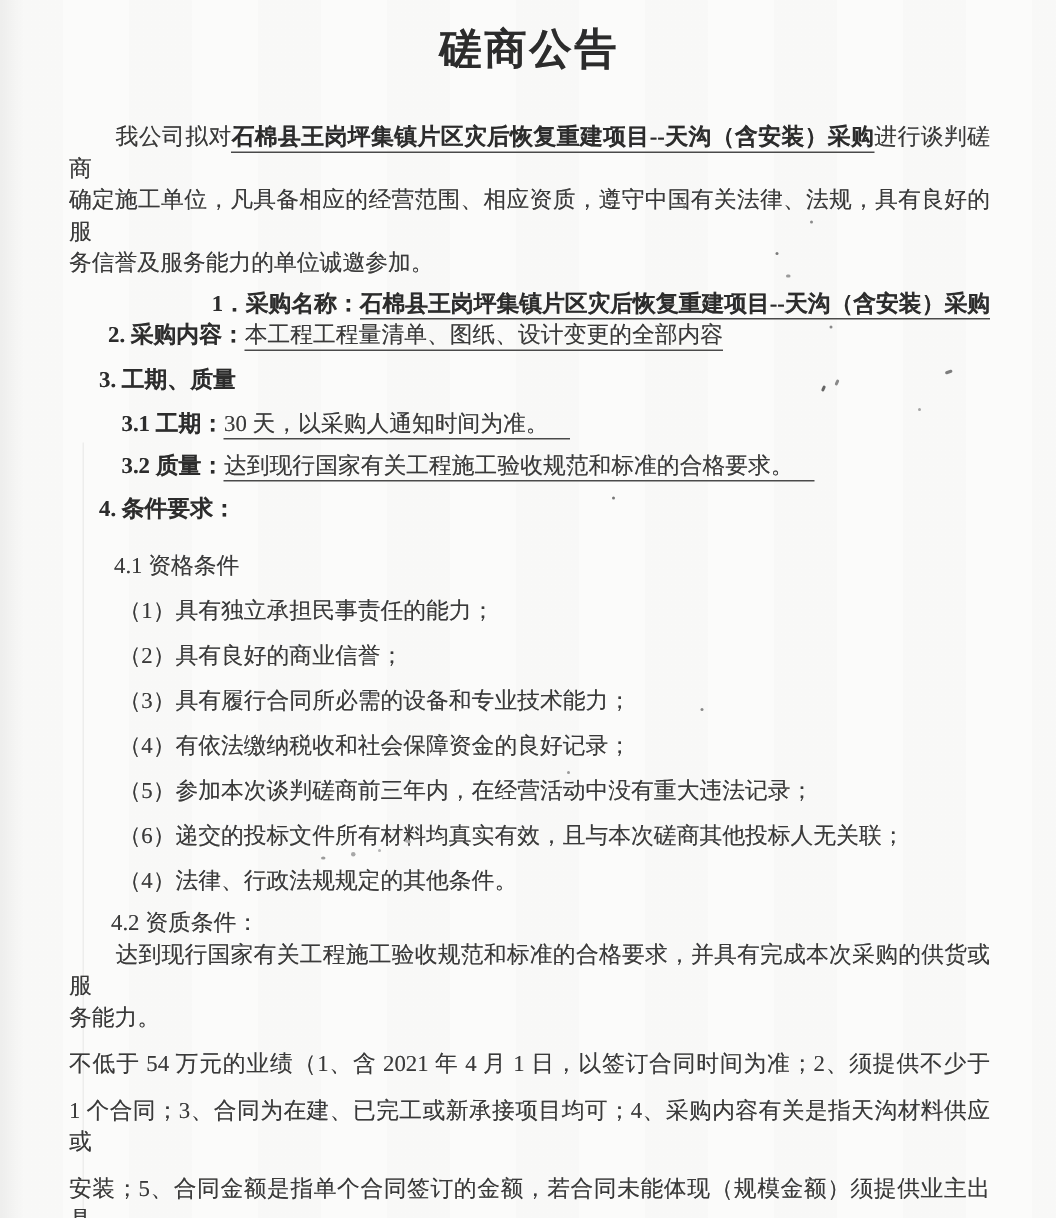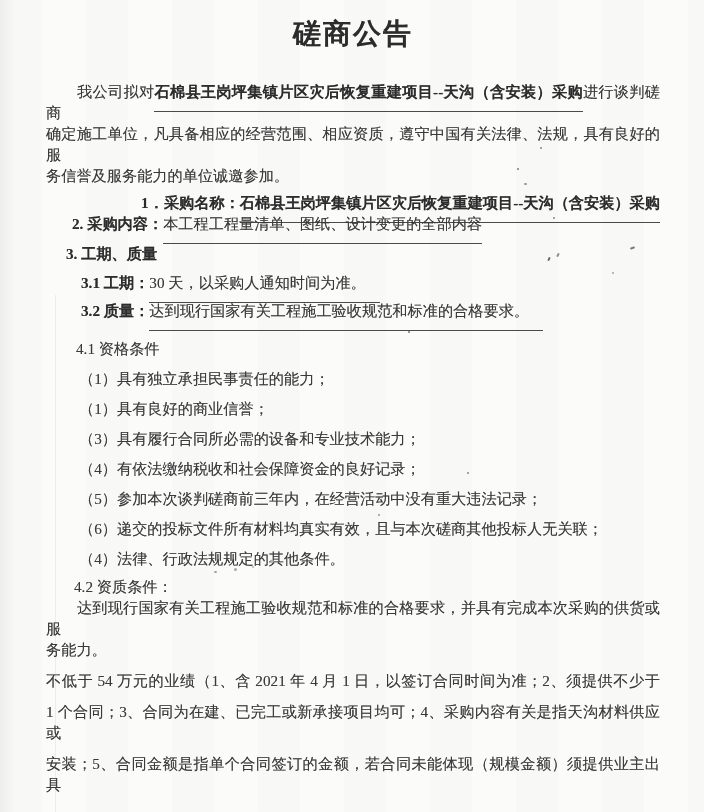--- a/index.html
+++ b/index.html
@@ -25,21 +25,21 @@
     margin-top:17px;
     text-align:center;
     font-size:28px;line-height:34px;
     font-weight:bold;letter-spacing:2px;
     color:var(--ink-dark,#2c2c2c);
   }
   .line{min-height:21px;}
   .j{text-align:justify;text-align-last:justify;}
   .nw{white-space:nowrap;}
   .b{font-weight:bold;color:var(--ink-dark,#2c2c2c);}
-  .u{border-bottom:1.3px solid #4a4a4a;padding-bottom:11px;}
+  .u{border-bottom:1.3px solid #4a4a4a;padding-bottom:1px;}
   .uext{padding-right:14px;}
   .ind{text-indent:31px;}
   
   .in-item{padding-left:26px;}
   .in-h{padding-left:20px;}
   .in-sub{padding-left:35px;}
   .in-sub41{padding-left:30px;}
   .in-q{padding-left:33px;}
   .in-sub42{padding-left:28px;}
   
@@ -75,24 +75,25 @@
     <div class="line j">确定施工单位，凡具备相应的经营范围、相应资质，遵守中国有关法律、法规，具有良好的服</div>
     <div class="line">务信誉及服务能力的单位诚邀参加。</div>
 
     <div class="line nw in-item mt-item1"><span class="b">1．采购名称：</span><span class="b u">石棉县王岗坪集镇片区灾后恢复重建项目--天沟（含安装）采购</span></div>
     <div class="line nw in-item"><span class="b">2. 采购内容：</span><span class="u">本工程工程量清单、图纸、设计变更的全部内容</span></div>
 
     <div class="line nw in-h b mt-h3">3. 工期、质量</div>
     <div class="line nw in-sub mt-s31"><span class="b">3.1 工期：</span><span class="u uext">30 天，以采购人通知时间为准。</span></div>
     <div class="line nw in-sub mt-s32"><span class="b">3.2 质量：</span><span class="u uext">达到现行国家有关工程施工验收规范和标准的合格要求。</span></div>
 
+    <div class="line nw in-h b mt-h4">4. 条件要求：</div>
     <div class="line nw in-sub41 mt-s41">4.1 资格条件</div>
 
     <div class="line nw in-q mt-q1">（1）具有独立承担民事责任的能力；</div>
-    <div class="line nw in-q mt-q">（1）具有良好的商业信誉；</div>
+    <div class="line nw in-q mt-q">（2）具有良好的商业信誉；</div>
     <div class="line nw in-q mt-q">（3）具有履行合同所必需的设备和专业技术能力；</div>
     <div class="line nw in-q mt-q">（4）有依法缴纳税收和社会保障资金的良好记录；</div>
     <div class="line nw in-q mt-q">（5）参加本次谈判磋商前三年内，在经营活动中没有重大违法记录；</div>
     <div class="line nw in-q mt-q">（6）递交的投标文件所有材料均真实有效，且与本次磋商其他投标人无关联；</div>
     <div class="line nw in-q mt-q">（4）法律、行政法规规定的其他条件。</div>
 
     <div class="line nw in-sub42 mt-s42">4.2 资质条件：</div>
     <div class="line j ind">达到现行国家有关工程施工验收规范和标准的合格要求，并具有完成本次采购的供货或服</div>
     <div class="line">务能力。</div>
 

